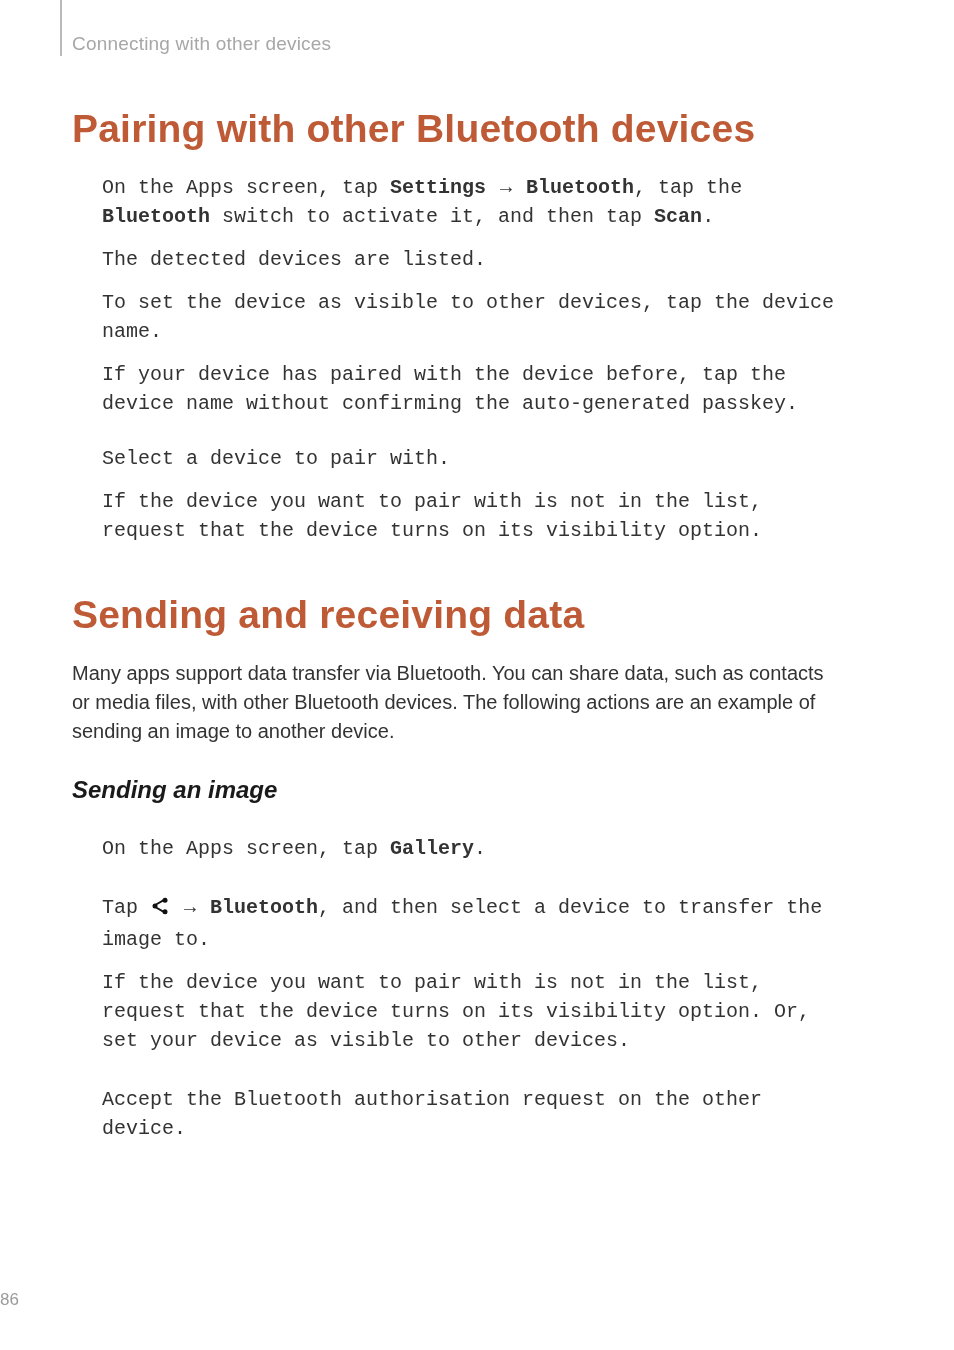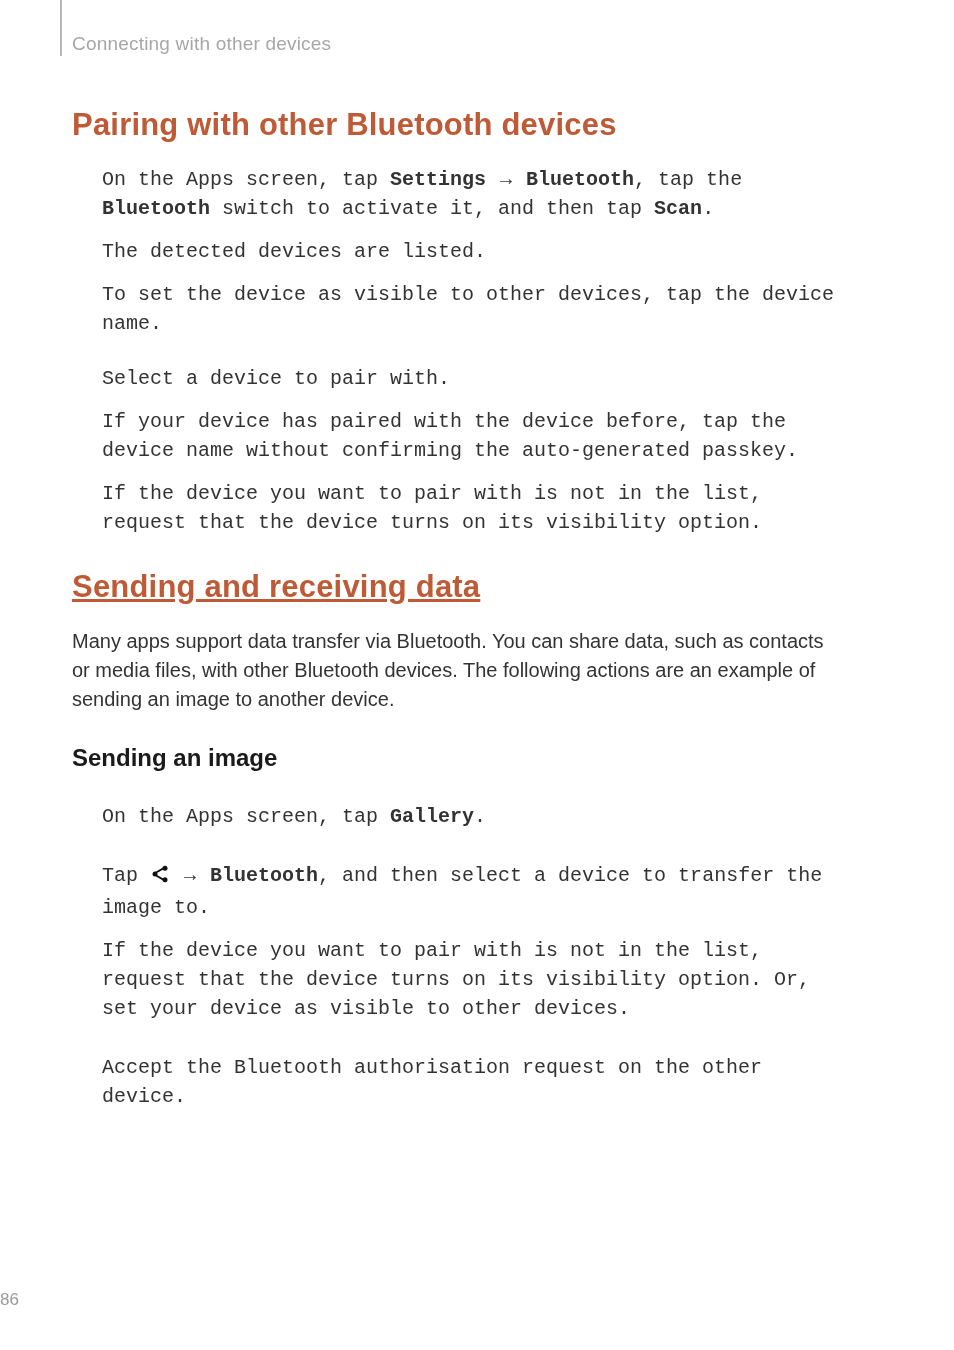--- a/index.html
+++ b/index.html
@@ -28,40 +28,40 @@
   }
   .breadcrumb {
     color: #a7a7a7;
     font-size: 19px;
     letter-spacing: 0.2px;
     margin: 8px 0 0 0;
     font-weight: 400;
   }
   h1.section {
     color: #be5b36;
-    font-size: 31px;
+    font-size: 39px;
     font-weight: 700;
     margin: 52px 0 22px 0;
     letter-spacing: 0.2px;
   }
   h1.section.second {
-    margin-top: 32px;
-    text-decoration: underline;
+    margin-top: 48px;
   }
   .lead {
     font-size: 20px;
     line-height: 1.45;
     margin: 0 0 30px 0;
     color: #333;
   }
   h2.subsection {
     color: #1a1a1a;
     font-size: 24px;
     font-weight: 700;
     margin: 6px 0 30px 0;
+    font-style: italic;
   }
   .steps {
     padding-left: 30px;
   }
   .step {
     font-size: 20px;
     line-height: 1.45;
     margin: 0 0 14px 0;
     color: #333;
     font-family: Liberation Mono, monospace;
@@ -100,22 +100,22 @@
   <div class="breadcrumb">Connecting with other devices</div>
 
   <h1 class="section">Pairing with other Bluetooth devices</h1>
 
   <div class="steps">
     <p class="step">
       <span>On the Apps screen, tap </span><span class="bold">Settings</span><span class="arrow"> → </span><span class="bold">Bluetooth</span><span>, tap the </span><span class="bold">Bluetooth</span><span> switch to activate it, and then tap </span><span class="bold">Scan</span><span>.</span>
     </p>
     <p class="step">The detected devices are listed.</p>
     <p class="step">To set the device as visible to other devices, tap the device name.</p>
+    <p class="step">If your device has paired with the device before, tap the device name without confirming the auto-generated passkey.</p>
     <p class="step spaced-top">Select a device to pair with.</p>
-    <p class="step">If your device has paired with the device before, tap the device name without confirming the auto-generated passkey.</p>
     <p class="step">If the device you want to pair with is not in the list, request that the device turns on its visibility option.</p>
   </div>
 
   <h1 class="section second">Sending and receiving data</h1>
 
   <p class="lead">Many apps support data transfer via Bluetooth. You can share data, such as contacts or media files, with other Bluetooth devices. The following actions are an example of sending an image to another device.</p>
 
   <h2 class="subsection">Sending an image</h2>
 
   <div class="steps">

